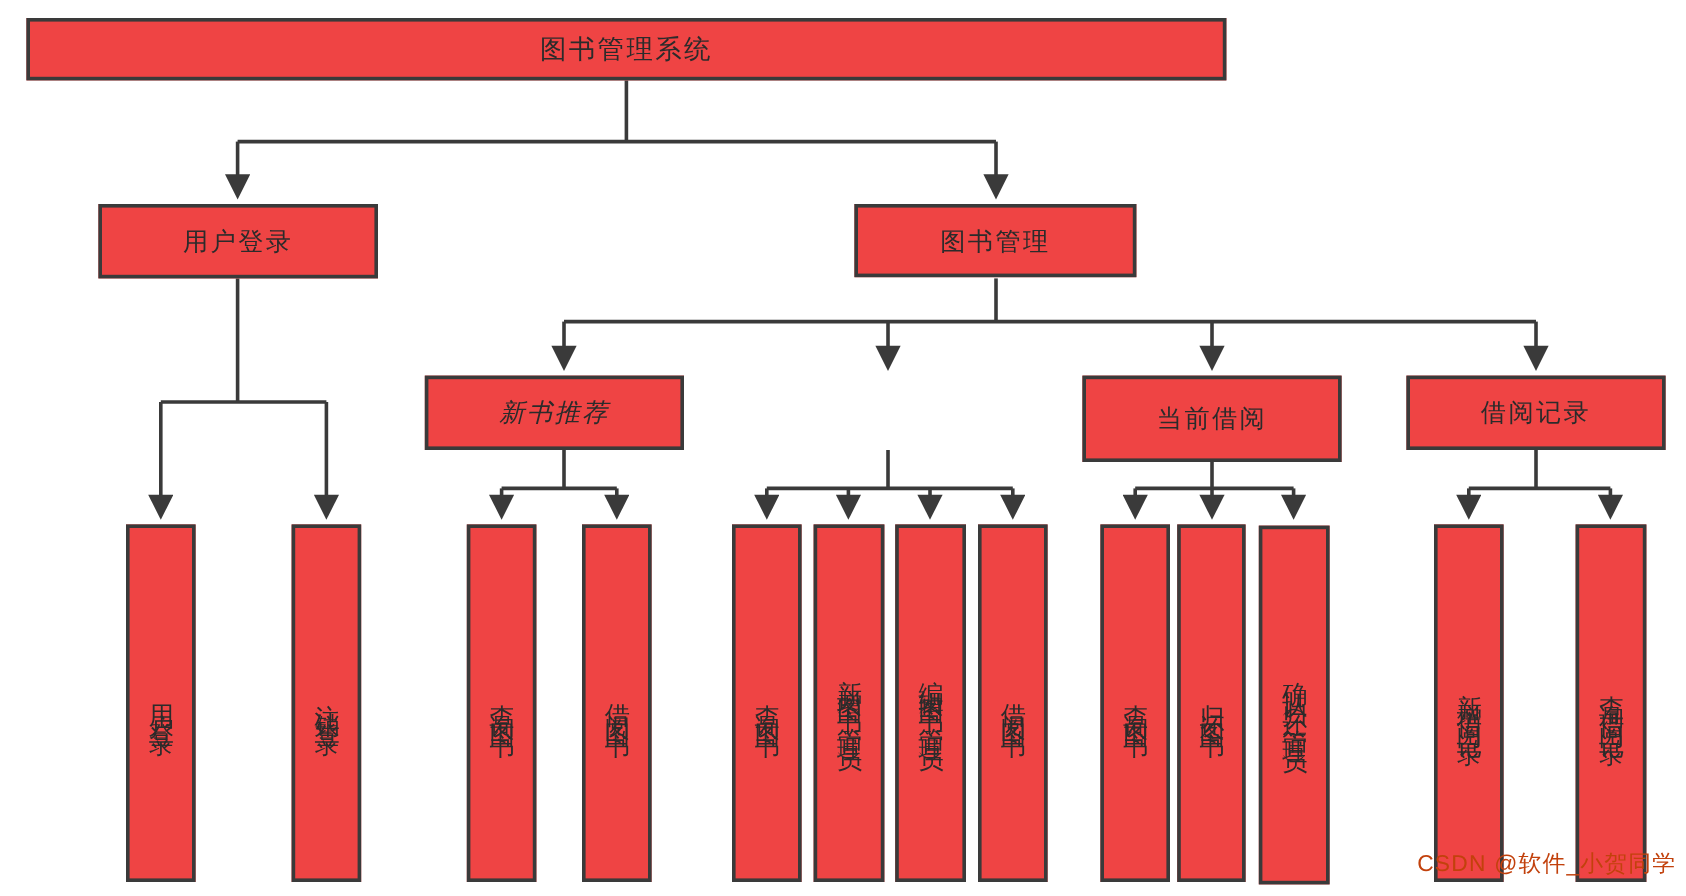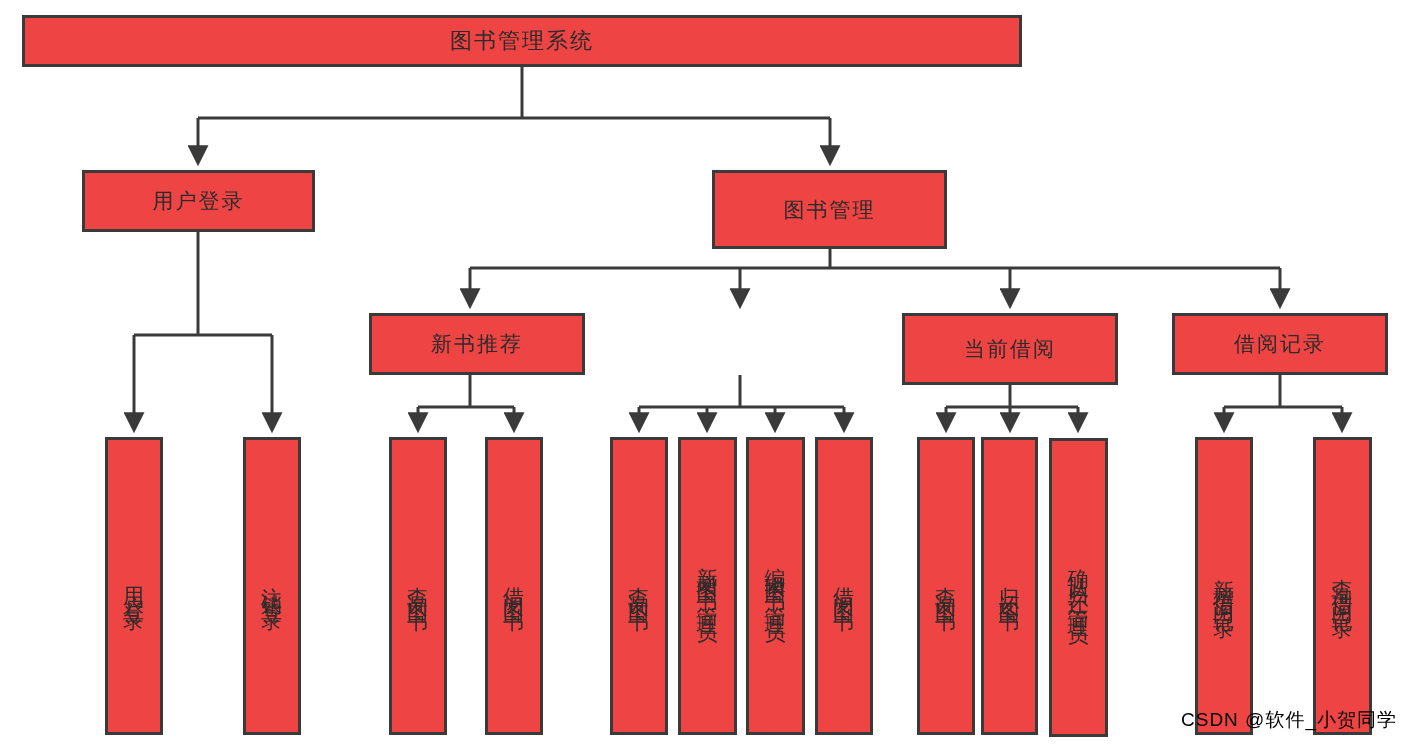--- a/index.html
+++ b/index.html
@@ -41,21 +41,21 @@
     letter-spacing: 8px;
     line-height: 1;
     white-space: nowrap;
   }
   .watermark {
     position: absolute;
     left: 1181px;
     top: 707px;
     font-size: 19px;
     letter-spacing: 1px;
-    color: #000000;
+    color: #c2410c;
     z-index: 5;
     white-space: nowrap;
   }
 </style>
 </head>
 <body>
 
 <div id="canvas">
 
   <svg id="connector-layer" viewBox="0 0 1405 747" xmlns="http://www.w3.org/2000/svg">
@@ -108,25 +108,25 @@
     </g>
   </svg>
 
   <div class="box root" style="left:22px; top:15px; width:1000px; height:52px;">
     <span class="hlabel">图书管理系统</span>
   </div>
 
   <div class="box" style="left:82px; top:170px; width:233px; height:62px;">
     <span class="hlabel">用户登录</span>
   </div>
-  <div class="box" style="left:712px; top:170px; width:235px; height:79px;">
+  <div class="box" style="left:712px; top:170px; width:235px; height:61px;">
     <span class="hlabel">图书管理</span>
   </div>
 
-  <div class="box" style="left:369px; top:313px; width:216px; height:62px;">
+  <div class="box" style="left:354px; top:313px; width:216px; height:62px;font-style:italic;">
     <span class="hlabel">新书推荐</span>
   </div>
   <div class="box" style="left:902px; top:313px; width:216px; height:72px;">
     <span class="hlabel">当前借阅</span>
   </div>
   <div class="box" style="left:1172px; top:313px; width:216px; height:62px;">
     <span class="hlabel">借阅记录</span>
   </div>
 
   <div class="box" style="left:105px; top:437px; width:58px; height:298px;">

